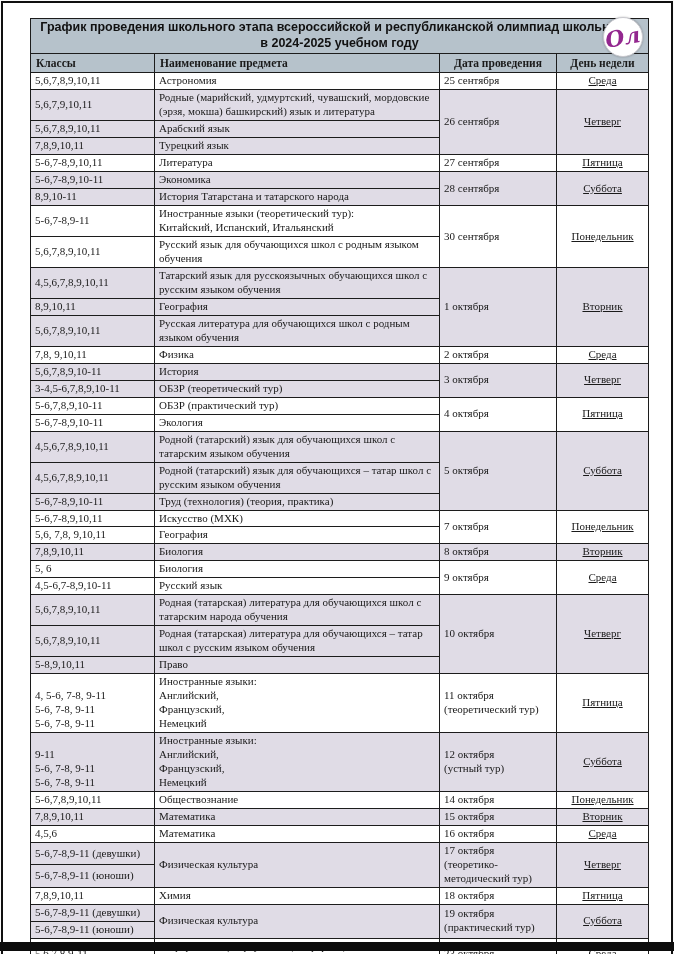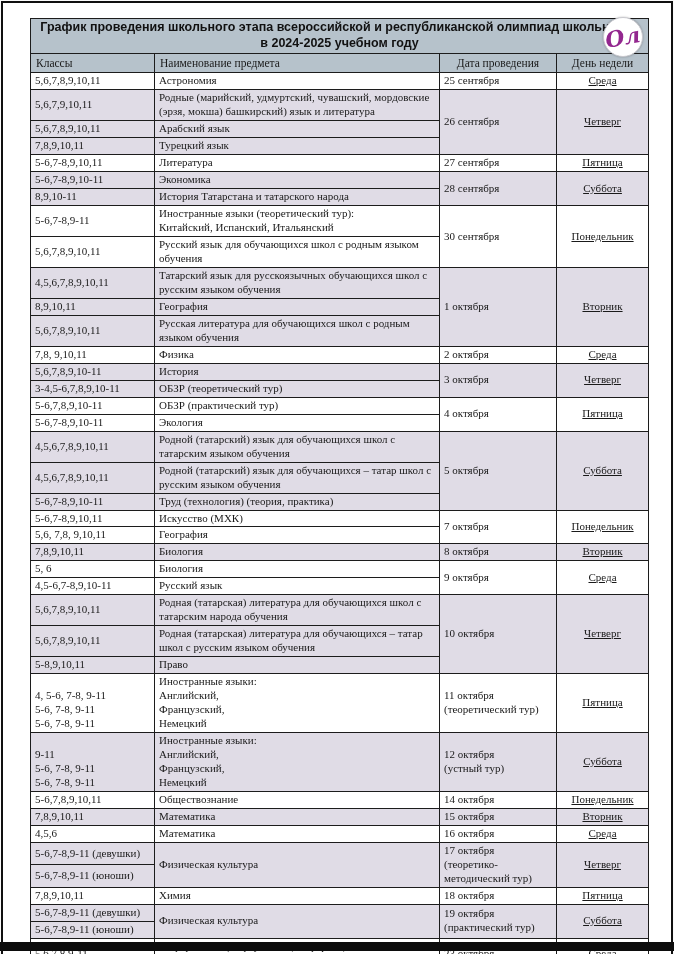--- a/index.html
+++ b/index.html
@@ -62,21 +62,21 @@
     font-family:"DejaVu Serif", serif;
     font-style:italic;
     font-weight:bold;
     font-size:22px;
     color:var(--logo,#93278f);
     transform:rotate(-10deg);
     line-height:1;
   }
   tr.col-head th {
     background:var(--band,#b6c2cb);
-    font-weight:normal;
+    font-weight:bold;
     font-size:11.5px;
     text-align:left;
     padding:2px 5px;
   }
   tr.col-head th.c-date, tr.col-head th.c-day { text-align:center; }
   .w-classes { width:124px; }
   .w-subject { width:285px; }
   .w-date    { width:117px; }
   .w-day     { width:92px;  }
   tbody td.cell-classes { white-space:pre-line; text-align:left; }

